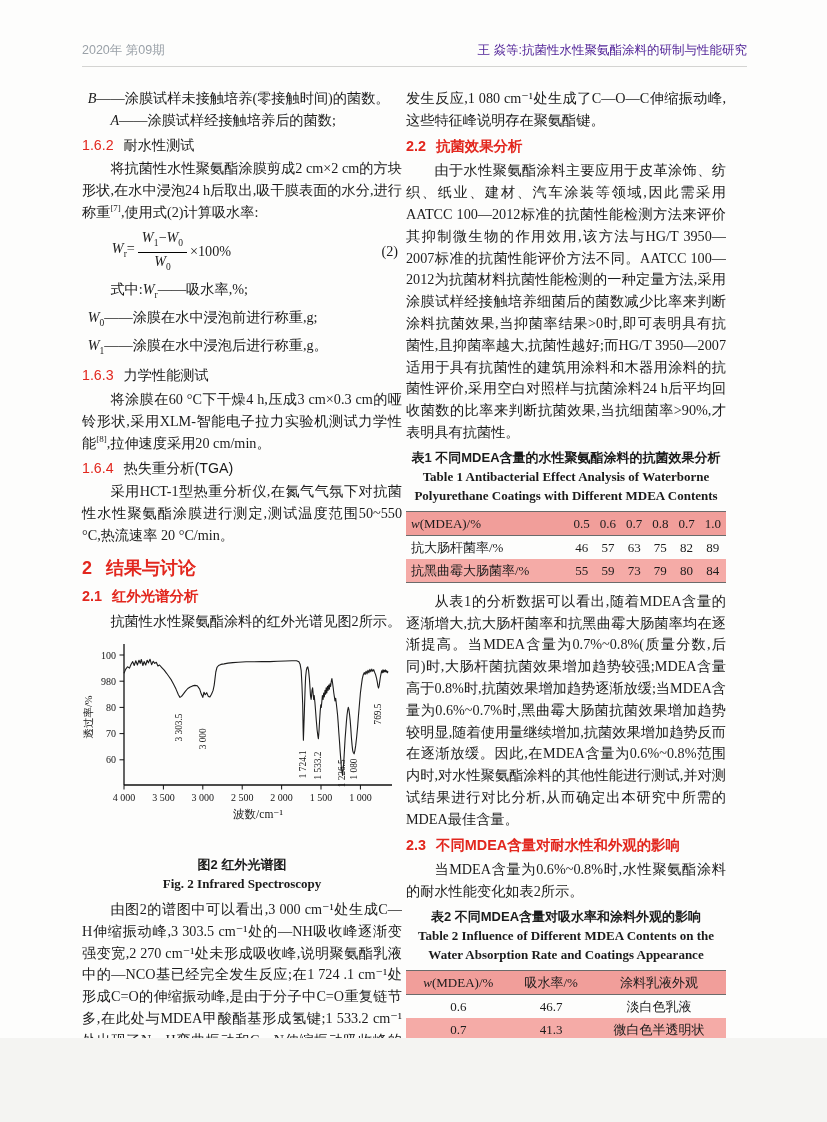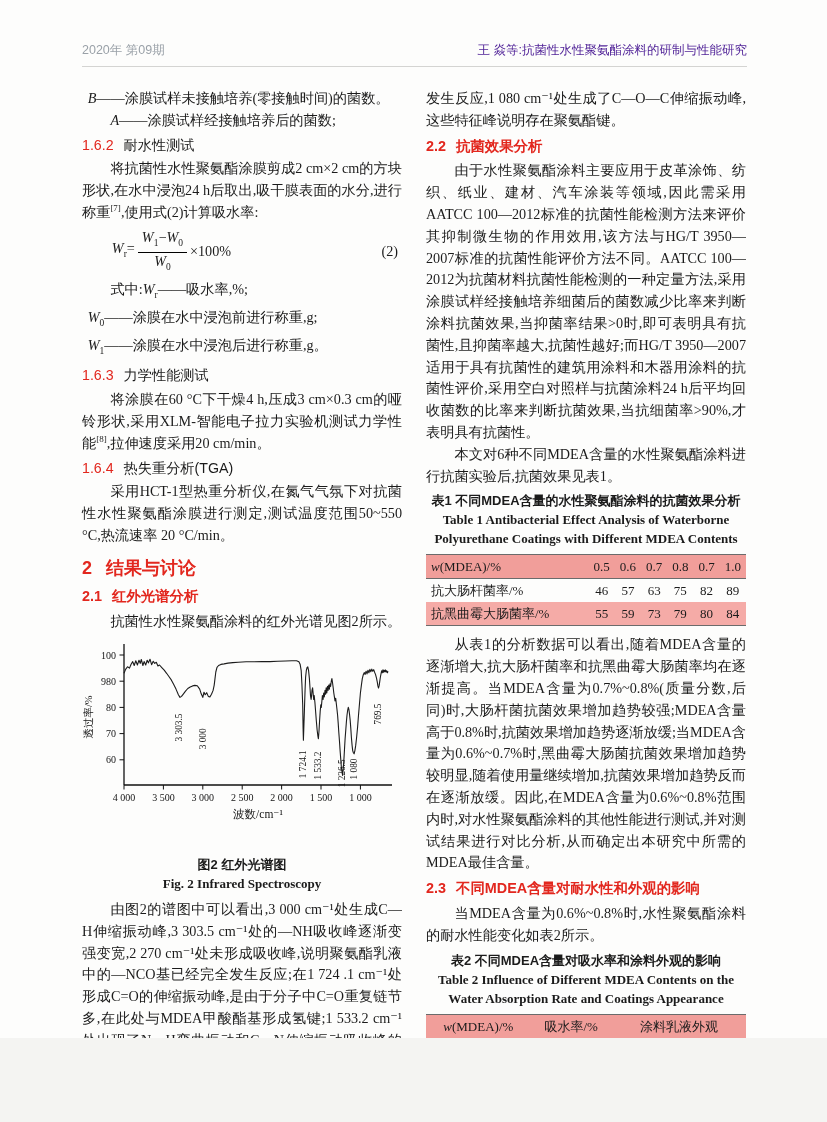--- a/index.html
+++ b/index.html
@@ -16,21 +16,21 @@
 
   
   .header{position:absolute;left:82px;right:80px;top:42px;display:flex;justify-content:space-between;
     font-family:"Liberation Sans","DejaVu Sans",sans-serif;font-size:12.5px;color:#9aa1a8;
     padding-bottom:7px;border-bottom:1px solid #d4d4d2;}
   .header .hr-right{color:#4c1d95;text-align:center;}
 
   
   .col{position:absolute;top:88px;width:320px;font-size:14.2px;line-height:21.8px;}
   .col-left{left:82px;}
-  .col-right{left:426px;}
+  .col-right{left:406px;}
 
   .para{margin:0;text-indent:2em;text-align:justify;}
   .para.noindent{text-indent:0;}
   sup{font-size:9px;vertical-align:super;line-height:0;}
   sub{font-size:9.5px;}
   .var{font-style:italic;font-family:"Liberation Serif",serif;}
 
   .defline{margin:0;text-align:justify;}
   .ind2{text-indent:2em;}
   .ind05{text-indent:0.4em;}
@@ -164,21 +164,20 @@
     </div>
 
     <p class="para">由图2的谱图中可以看出,3 000 cm⁻¹处生成C—H伸缩振动峰,3 303.5 cm⁻¹处的—NH吸收峰逐渐变强变宽,2 270 cm⁻¹处未形成吸收峰,说明聚氨酯乳液中的—NCO基已经完全发生反应;在1 724 .1 cm⁻¹处形成C=O的伸缩振动峰,是由于分子中C=O重复链节多,在此处与MDEA甲酸酯基形成氢键;1 533.2 cm⁻¹处出现了N—H弯曲振动和C—N伸缩振动吸收峰的混合谱带,说明—NCO基与—OH全部反应生成MDEA甲酸酯基;在1 226 cm⁻¹处表明—OH与—NCO</p>
   </div>
 
   <div class="col col-right">
     <p class="para noindent">发生反应,1 080 cm⁻¹处生成了C—O—C伸缩振动峰,这些特征峰说明存在聚氨酯键。</p>
 
     <p class="hsub"><span class="num">2.2</span><span>抗菌效果分析</span></p>
     <p class="para">由于水性聚氨酯涂料主要应用于皮革涂饰、纺织、纸业、建材、汽车涂装等领域,因此需采用AATCC 100—2012标准的抗菌性能检测方法来评价其抑制微生物的作用效用,该方法与HG/T 3950—2007标准的抗菌性能评价方法不同。AATCC 100—2012为抗菌材料抗菌性能检测的一种定量方法,采用涂膜试样经接触培养细菌后的菌数减少比率来判断涂料抗菌效果,当抑菌率结果&gt;0时,即可表明具有抗菌性,且抑菌率越大,抗菌性越好;而HG/T 3950—2007适用于具有抗菌性的建筑用涂料和木器用涂料的抗菌性评价,采用空白对照样与抗菌涂料24 h后平均回收菌数的比率来判断抗菌效果,当抗细菌率&gt;90%,才表明具有抗菌性。</p>
-    <p class="para">本文对6种不同MDEA含量的水性聚氨酯涂料进行抗菌实验后,抗菌效果见表1。</p>
 
     <p class="cap-cn">表1  不同MDEA含量的水性聚氨酯涂料的抗菌效果分析</p>
     <p class="cap-en">Table 1  Antibacterial Effect Analysis of Waterborne Polyurethane Coatings with Different MDEA Contents</p>
     <div class="tblwrap">
       <table>
         <tbody>
             <tr class="hdr">
           <td class="lbl"><span class="var">w</span><span>(MDEA)/%</span></td>
           <td>0.5</td>
           <td>0.6</td>

